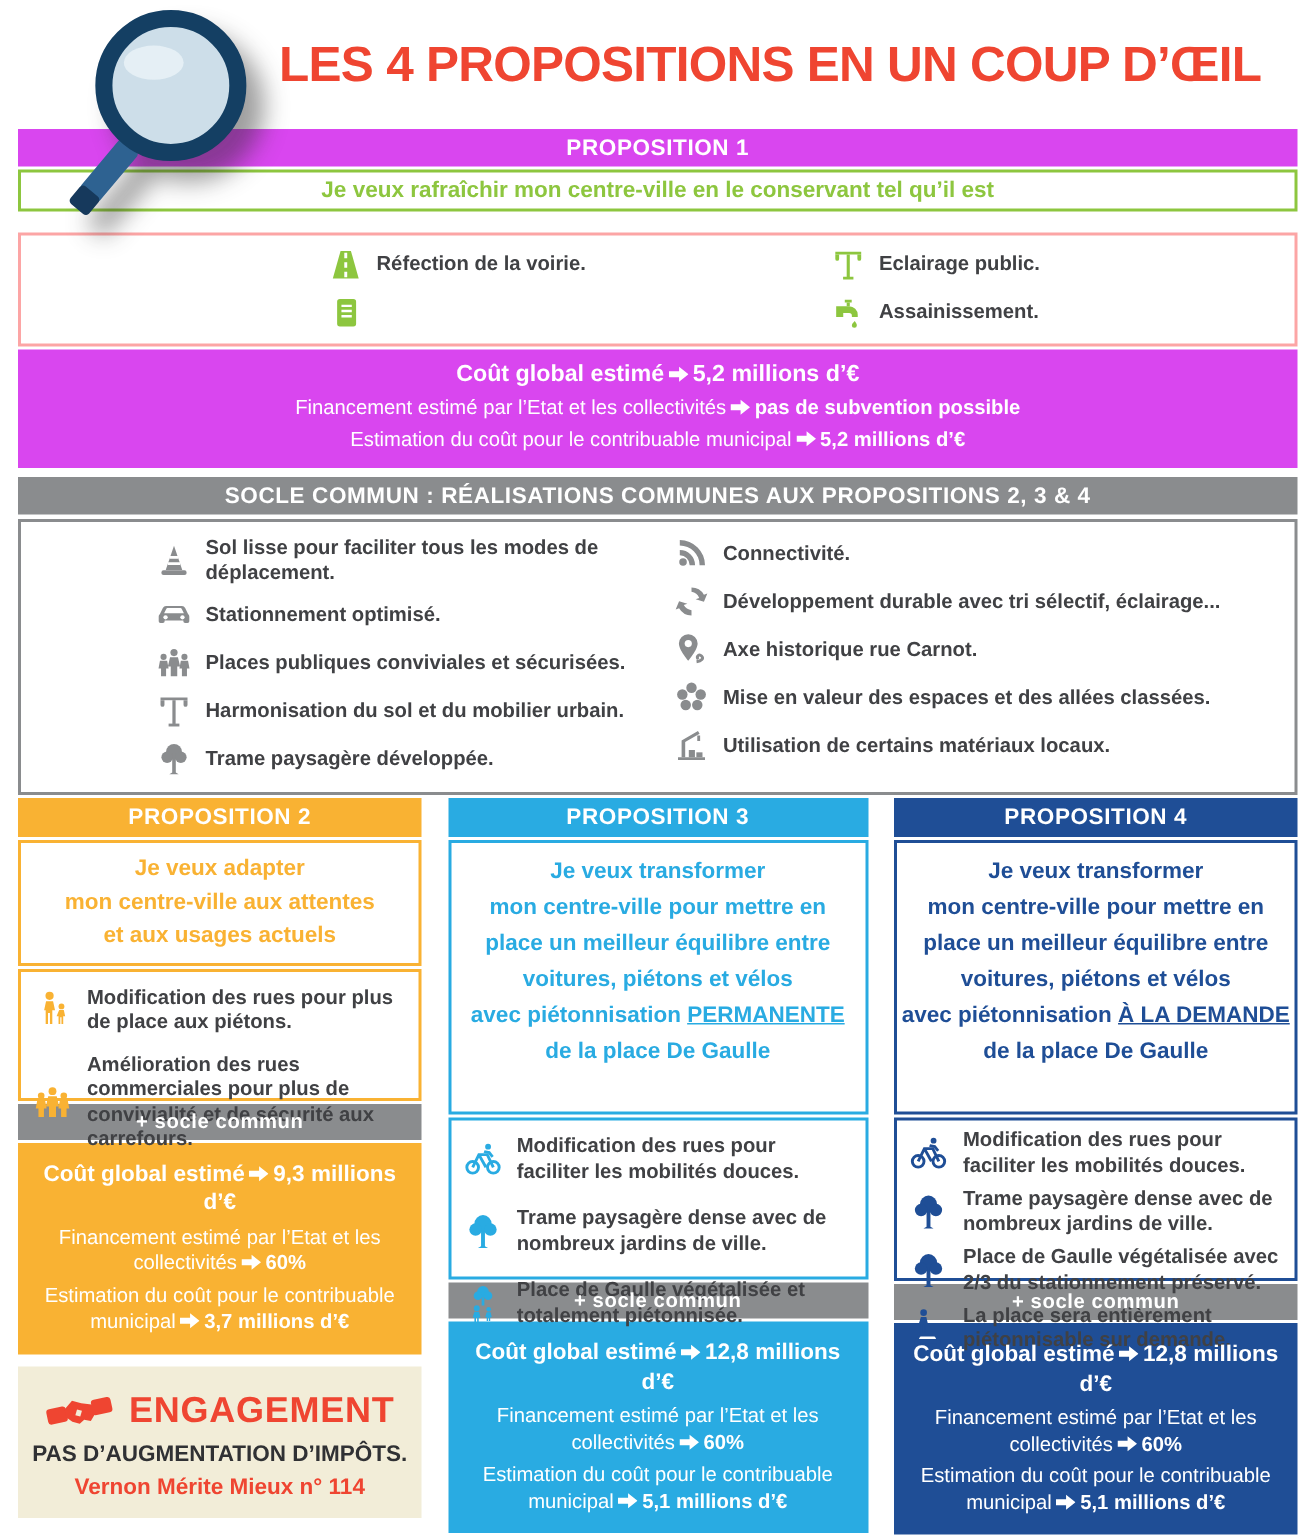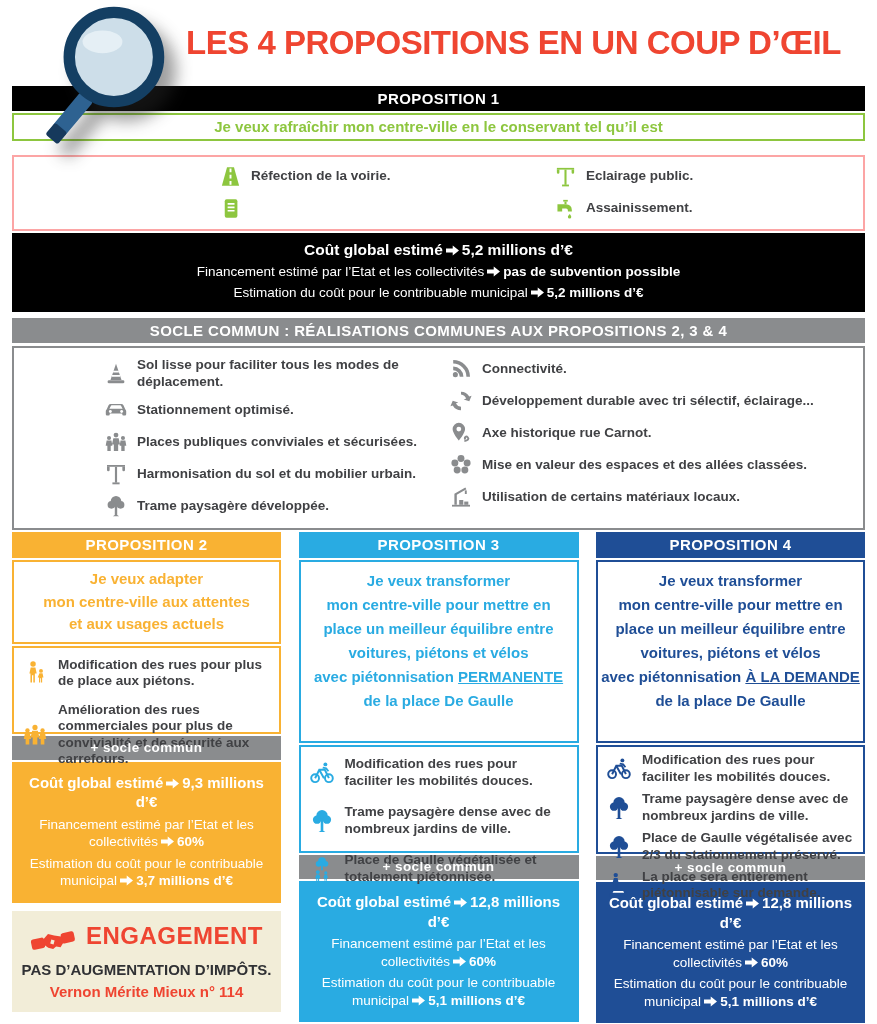--- a/index.html
+++ b/index.html
@@ -9,21 +9,21 @@
 
   
   .header{position:relative;height:86px;}
   .main-title{padding-left:150px;text-align:center;font-size:33px;font-weight:bold;
               color:#ef4531;line-height:86px;letter-spacing:-.5px;white-space:nowrap;}
   .magnifier{position:absolute;left:36px;top:0;width:152px;height:168px;z-index:6;
              filter:drop-shadow(12px 14px 8px rgba(40,40,40,.45));}
 
   
   .band{color:#fff;font-weight:bold;text-align:center;letter-spacing:.4px;}
-  .bg-green{background:#000000;} .bg-yellow{background:#f9b233;}
+  .bg-green{background:#d946ef;} .bg-yellow{background:#f9b233;}
   .bg-blue{background:#29abe2;}  .bg-navy{background:#1f4e96;} .bg-gray{background:#8a8c8e;}
   .tx-green{color:#8dc63f;} .tx-yellow{color:#f9b233;}
   .tx-blue{color:#29abe2;}  .tx-navy{color:#1f4e96;}
 
   
   .p1-band{height:25px;line-height:25px;font-size:15px;}
   .p1-sub{border:2px solid #8dc63f;margin-top:2px;height:24px;line-height:24px;
           text-align:center;font-weight:bold;font-size:15px;}
   .p1-items{border:2px solid #fca5a5;margin-top:14px;display:flex;padding:8px 12px 9px;}
   .p1-left{margin-left:193px;width:335px;display:flex;flex-direction:column;gap:9px;}
@@ -65,21 +65,21 @@
   .col.mid .col-items{gap:15px;height:86px;}
   .col.right .col-items{gap:6px;height:95px;padding-top:5px;padding-bottom:5px;}
   .ic-yellow .icon{color:#f9b233;} .ic-blue .icon{color:#29abe2;} .ic-navy .icon{color:#1f4e96;}
   .col-socle{height:24px;line-height:24px;font-size:13.5px;font-weight:bold;margin-top:2px;}
   .col .cost-block{padding:7px 10px 9px;}
   .col .cost-line{margin:4px 0;}
   .col .cost-line.primary{font-size:15px;}
 
   
   .engagement{margin-top:8px;background:#f2edd8;text-align:center;padding:11px 8px 12px;}
-  .eng-head{display:flex;justify-content:center;gap:10px;}
+  .eng-head{display:flex;align-items:center;justify-content:center;gap:10px;}
   .eng-icon{width:46px;height:38px;color:#ef4531;display:flex;}
   .eng-icon svg{width:100%;height:100%;}
   .eng-title{color:#ef4531;font-size:24px;font-weight:bold;letter-spacing:.5px;}
   .eng-line{font-size:15px;font-weight:bold;color:#303134;line-height:1.35;}
   .eng-line.first{margin-top:9px;}
   .eng-brand{color:#ef4531;font-weight:bold;font-size:15px;margin-top:3px;}
 
   
   .comparison{margin-top:8px;border:2px solid #97999b;display:flex;height:148px;background:#fff;}
 </style>

